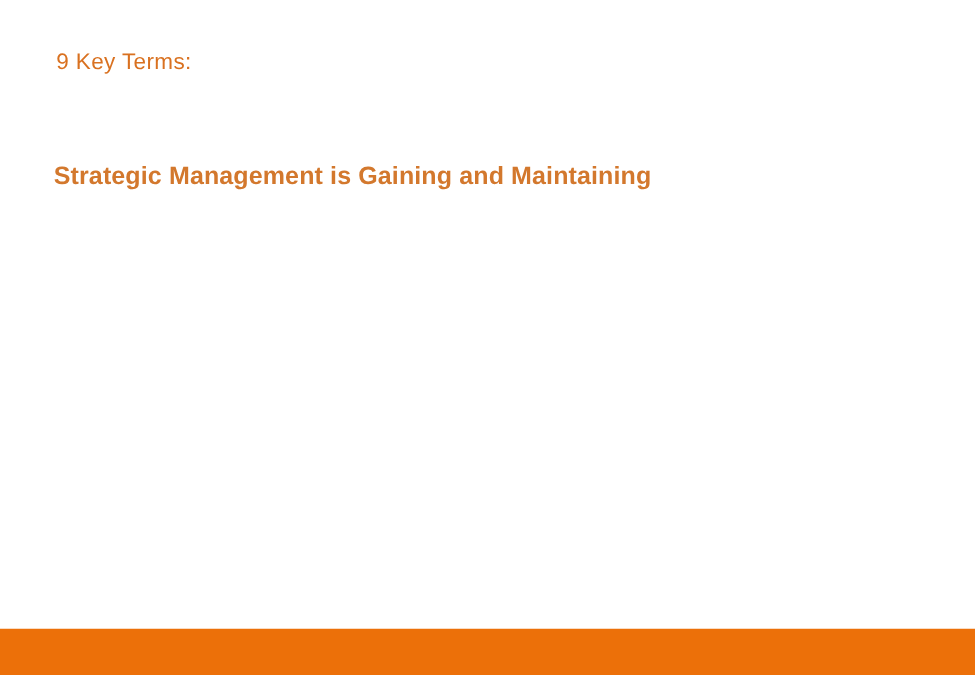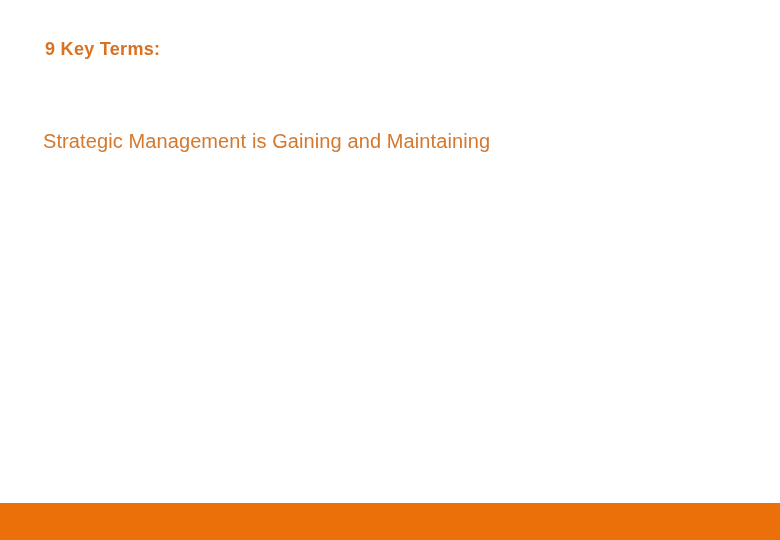--- a/index.html
+++ b/index.html
@@ -19,33 +19,33 @@
     width: 780px;
     height: 540px;
     background: #ffffff;
     box-sizing: border-box;
   }
   #slide-title {
     position: absolute;
     left: 45px;
     top: 38px;
     font-size: 18px;
-    font-weight: bold;
+    font-weight: normal;
     color: #d97120;
     letter-spacing: 0.3px;
     white-space: nowrap;
     line-height: 22px;
   }
   #slide-body {
     position: absolute;
     left: 43px;
     top: 126px;
     width: 660px;
     font-size: 20px;
-    font-weight: normal;
+    font-weight: bold;
     color: #d3782d;
     line-height: 30px;
     letter-spacing: 0.1px;
   }
   #slide-body .body-line {
     display: block;
     white-space: nowrap;
   }
   #footer-bar {
     position: absolute;

